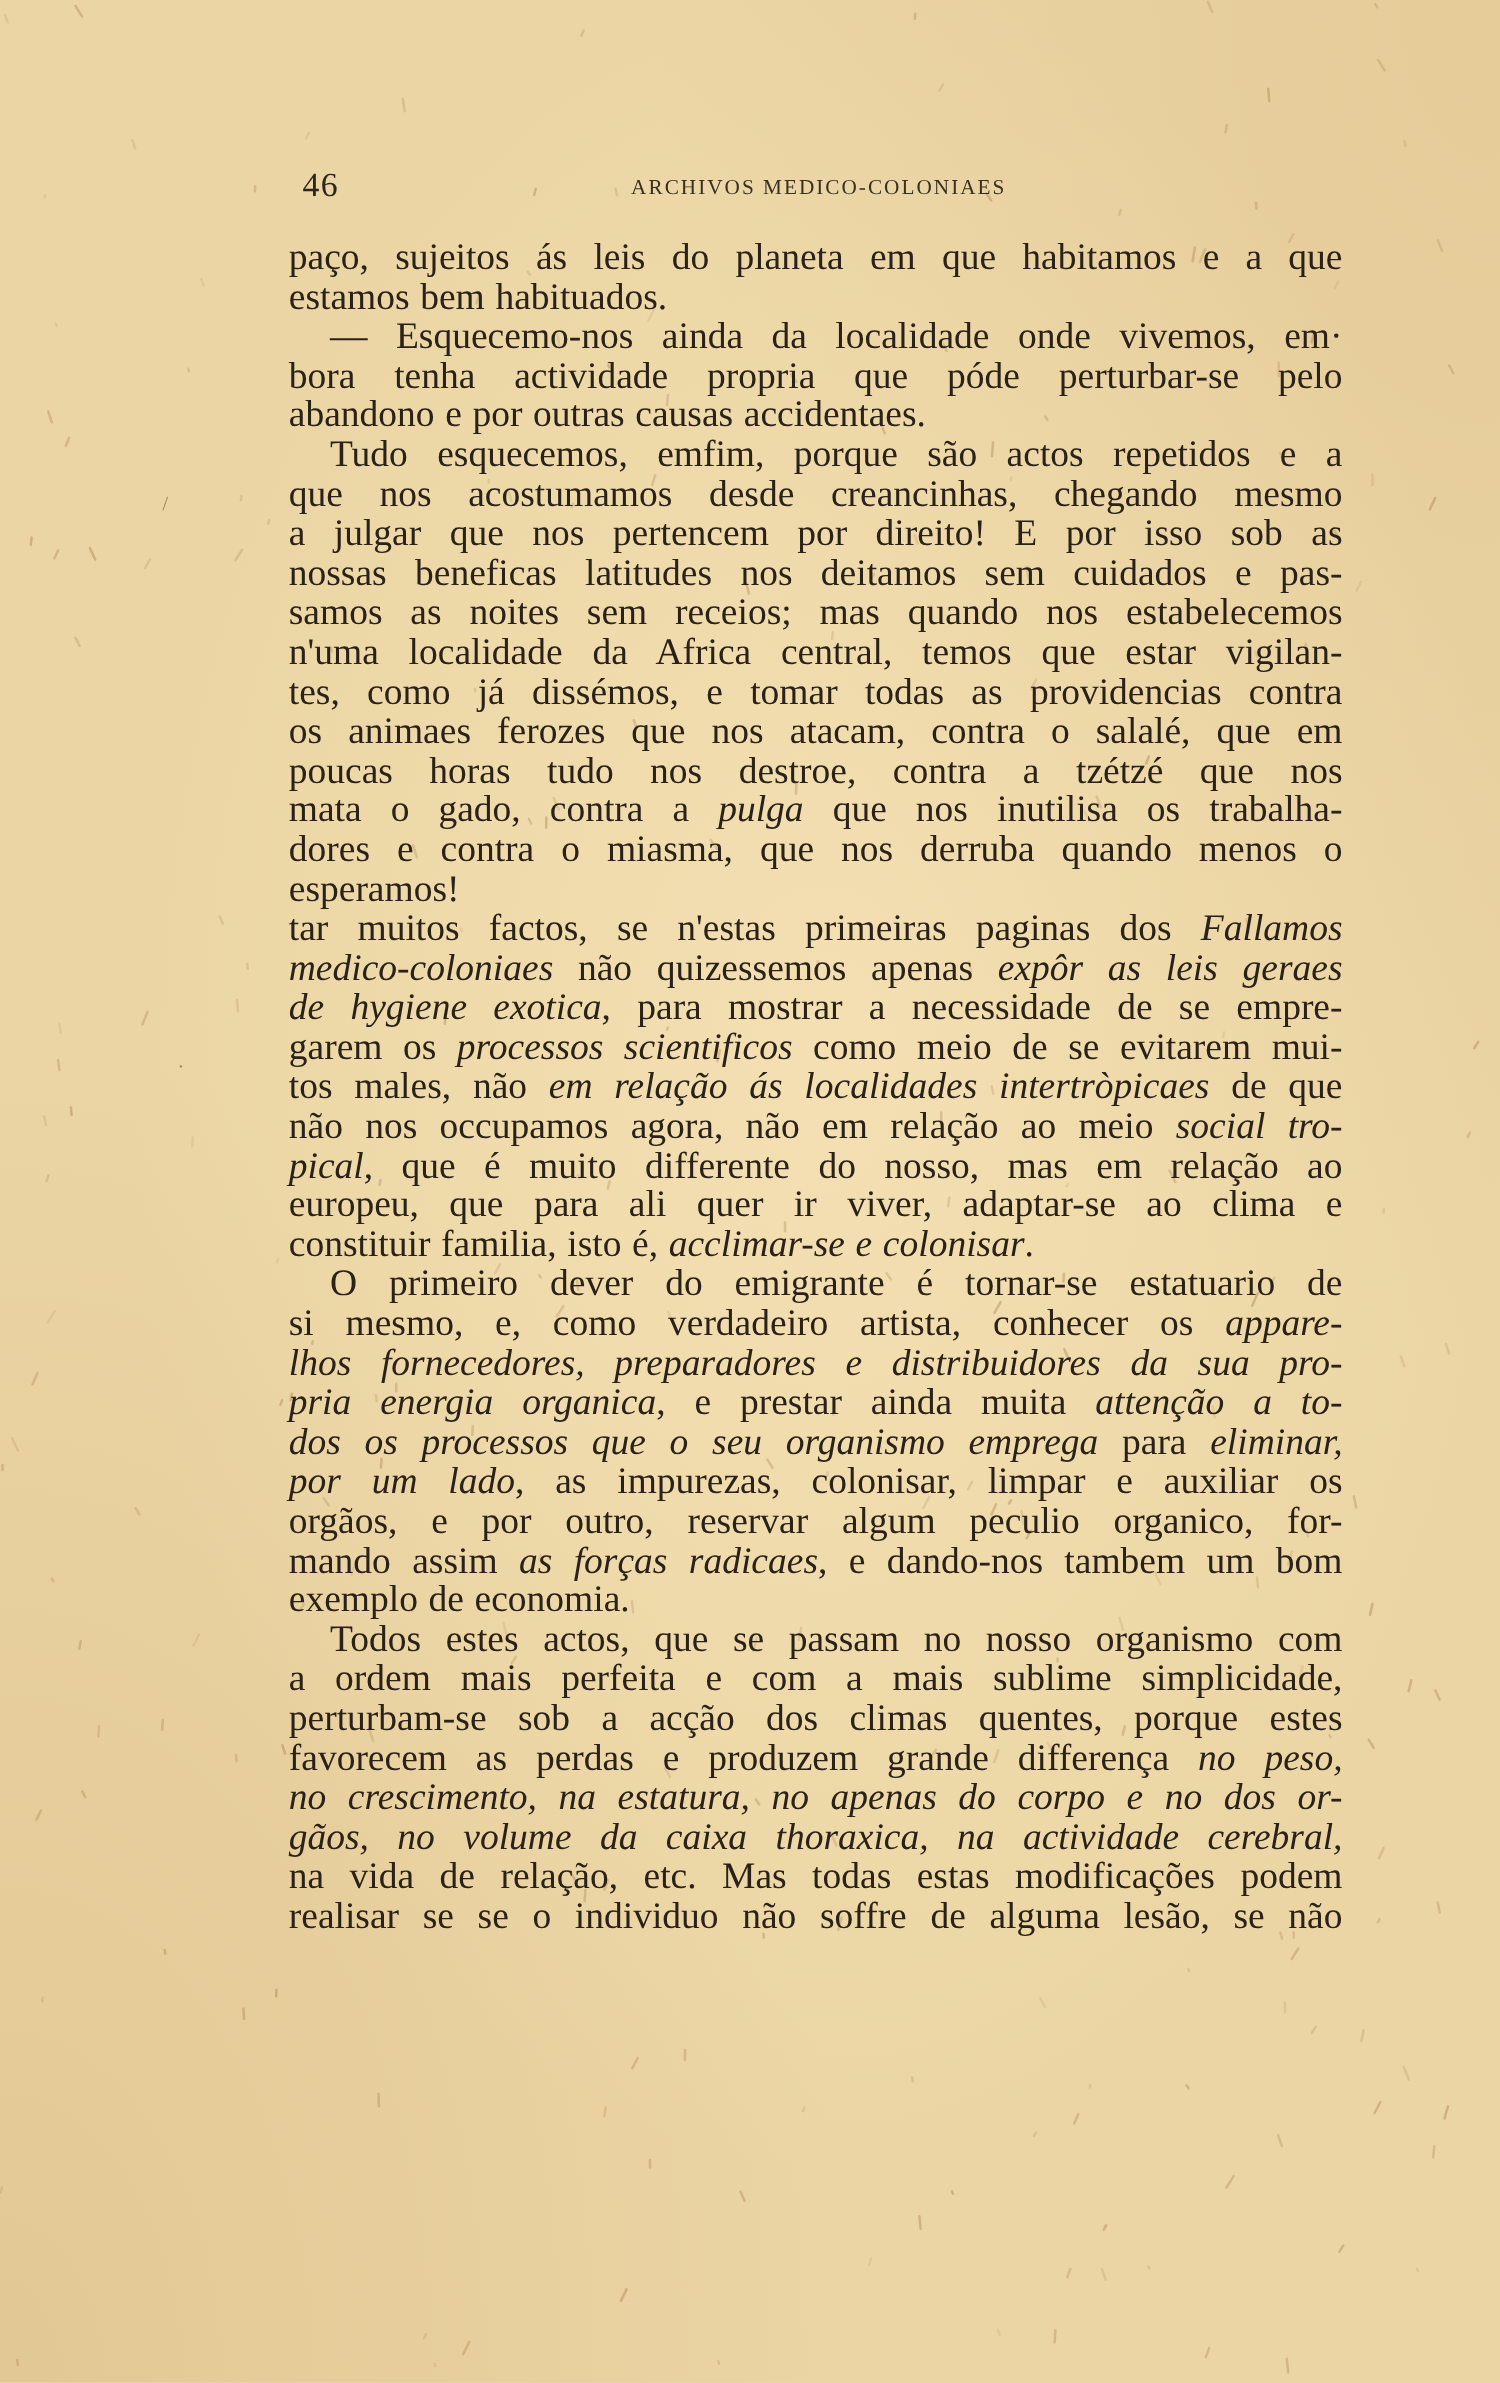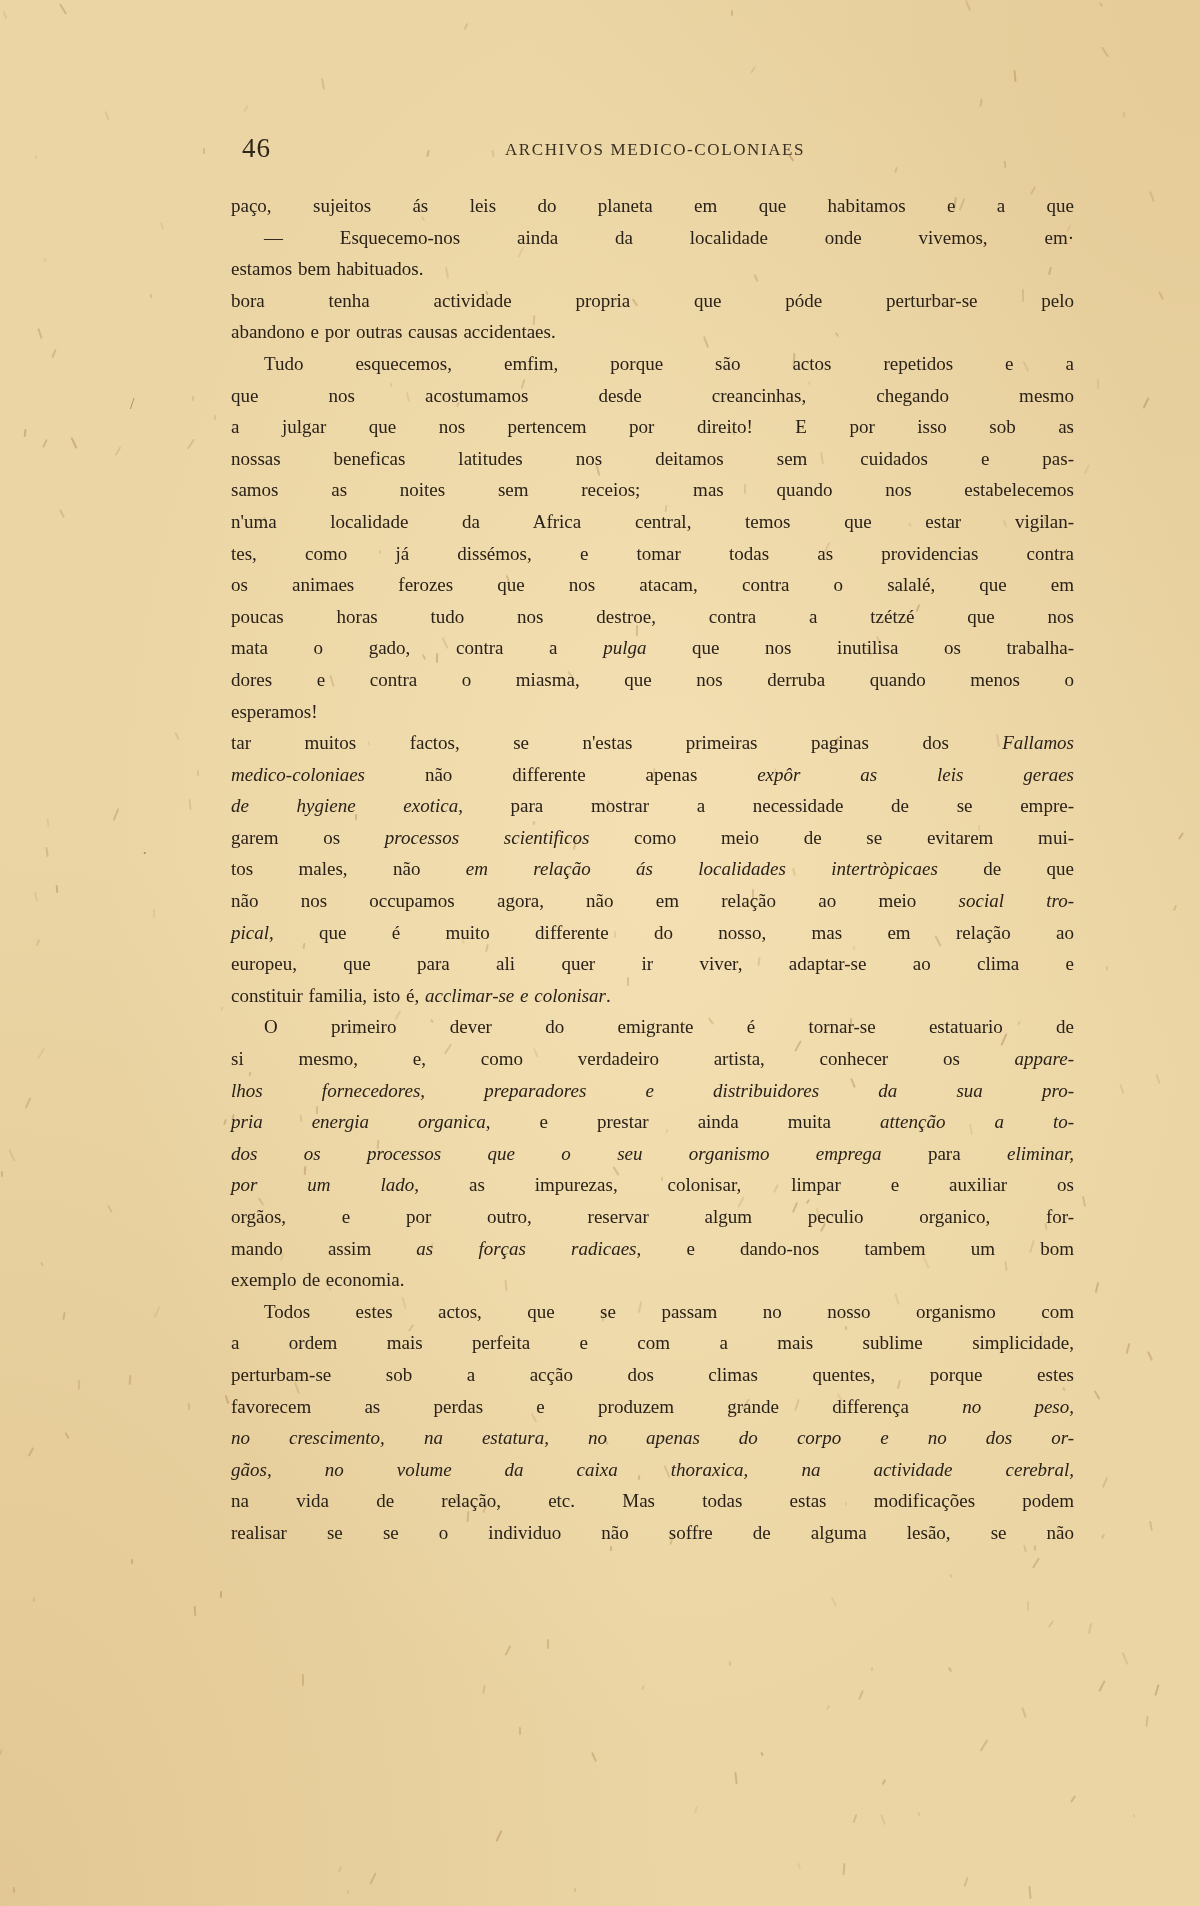--- a/index.html
+++ b/index.html
@@ -59,21 +59,21 @@
   }
   .body-text {
     position: absolute;
     left: 231px;
     top: 190px;
     width: 843px;
   }
   .line {
     height: 31.6px;
     line-height: 31.6px;
-    font-size: 19px;
+    font-size: 30px;
     white-space: nowrap;
     text-align: justify;
     text-align-last: justify;
     word-spacing: 1px;
   }
   .line.last {
     text-align-last: left;
   }
   .line.indent {
     padding-left: 33px;
@@ -353,38 +353,38 @@
     <span class="fleck" style="left: 507px; top: 575px; height: 8px; opacity: 0.6; transform: rotate(-19deg);"></span>
   </div>
 
 <div class="running-head">
   <span class="page-number">46</span>
   <span class="journal-title">ARCHIVOS MEDICO-COLONIAES</span>
 </div>
 
 <div class="body-text" id="body-text">
     <div class="line"><span class="seg">paço, sujeitos ás leis do planeta em que habitamos e a que</span></div>
+    <div class="line last"><span class="seg">estamos bem habituados.</span></div>
     <div class="line indent"><span class="seg">— Esquecemo-nos ainda da localidade onde vivemos, em·</span></div>
-    <div class="line last"><span class="seg">estamos bem habituados.</span></div>
     <div class="line"><span class="seg">bora tenha actividade propria que póde perturbar-se pelo</span></div>
     <div class="line last"><span class="seg">abandono e por outras causas accidentaes.</span></div>
     <div class="line indent"><span class="seg">Tudo esquecemos, emfim, porque são actos repetidos e a</span></div>
     <div class="line"><span class="seg">que nos acostumamos desde creancinhas, chegando mesmo</span></div>
     <div class="line"><span class="seg">a julgar que nos pertencem por direito! E por isso sob as</span></div>
     <div class="line"><span class="seg">nossas beneficas latitudes nos deitamos sem cuidados e pas-</span></div>
     <div class="line"><span class="seg">samos as noites sem receios; mas quando nos estabelecemos</span></div>
     <div class="line"><span class="seg">n'uma localidade da Africa central, temos que estar vigilan-</span></div>
     <div class="line"><span class="seg">tes, como já dissémos, e tomar todas as providencias contra</span></div>
     <div class="line"><span class="seg">os animaes ferozes que nos atacam, contra o salalé, que em</span></div>
     <div class="line"><span class="seg">poucas horas tudo nos destroe, contra a tzétzé que nos</span></div>
     <div class="line"><span class="seg">mata o gado, contra a </span><span class="seg it">pulga</span><span class="seg"> que nos inutilisa os trabalha-</span></div>
     <div class="line"><span class="seg">dores e contra o miasma, que nos derruba quando menos o</span></div>
     <div class="line last"><span class="seg">esperamos!</span></div>
     <div class="line"><span class="seg">tar muitos factos, se n'estas primeiras paginas dos </span><span class="seg it">Fallamos</span></div>
-    <div class="line"><span class="seg it">medico-coloniaes</span><span class="seg"> não differente apenas </span><span class="seg it">expôr as leis geraes</span></div>
+    <div class="line"><span class="seg it">medico-coloniaes</span><span class="seg"> não quizessemos apenas </span><span class="seg it">expôr as leis geraes</span></div>
     <div class="line"><span class="seg it">de hygiene exotica</span><span class="seg">, para mostrar a necessidade de se empre-</span></div>
     <div class="line"><span class="seg">garem os </span><span class="seg it">processos scientificos</span><span class="seg"> como meio de se evitarem mui-</span></div>
     <div class="line"><span class="seg">tos males, não </span><span class="seg it">em relação ás localidades intertròpicaes</span><span class="seg"> de que</span></div>
     <div class="line"><span class="seg">não nos occupamos agora, não em relação ao meio </span><span class="seg it">social tro-</span></div>
     <div class="line"><span class="seg it">pical</span><span class="seg">, que é muito differente do nosso, mas em relação ao</span></div>
     <div class="line"><span class="seg">europeu, que para ali quer ir viver, adaptar-se ao clima e</span></div>
     <div class="line last"><span class="seg">constituir familia, isto é, </span><span class="seg it">acclimar-se e colonisar</span><span class="seg">.</span></div>
     <div class="line indent"><span class="seg">O primeiro dever do emigrante é tornar-se estatuario de</span></div>
     <div class="line"><span class="seg">si mesmo, e, como verdadeiro artista, conhecer os </span><span class="seg it">appare-</span></div>
     <div class="line"><span class="seg it">lhos fornecedores, preparadores e distribuidores da sua pro-</span></div>

